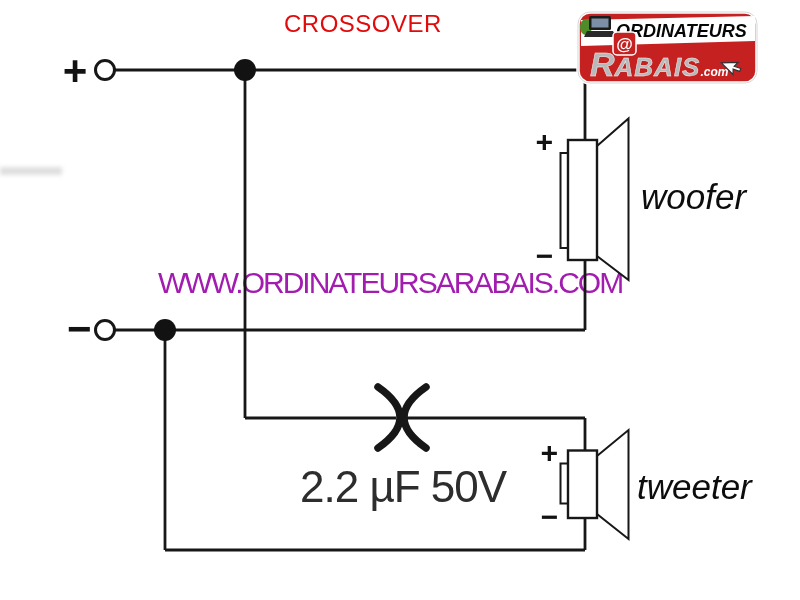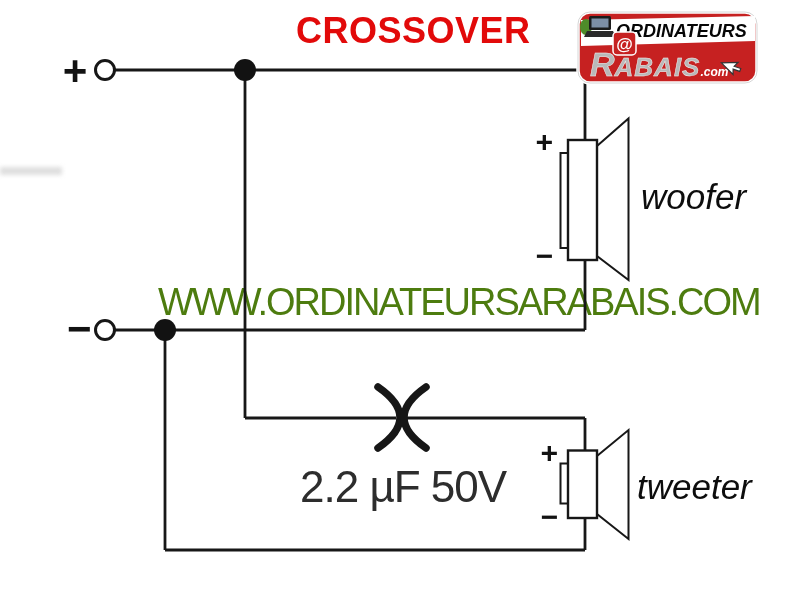--- a/index.html
+++ b/index.html
@@ -1,21 +1,21 @@
 <!DOCTYPE html>
 <html><head>
 <meta charset="utf-8">
 <style>
   html,body{margin:0;padding:0;background:#ffffff;}
   .stage{position:relative;width:800px;height:600px;background:#ffffff;overflow:hidden;
          font-family:"Liberation Sans",sans-serif;}
-  .title{position:absolute;left:296px;top:10px;font-size:36px;font-weight:bold;
+  .title{position:absolute;left:284px;top:10px;font-size:24px;font-weight:normal;
          letter-spacing:0.5px;color:#e20a0a;white-space:nowrap;}
-  .watermark{position:absolute;left:158px;top:281px;font-size:38px;letter-spacing:-2px;
-         color:#4d7c0f;white-space:nowrap;z-index:1;}
+  .watermark{position:absolute;left:158px;top:266px;font-size:30px;letter-spacing:-2px;
+         color:#a21caf;white-space:nowrap;z-index:1;}
   .smudge{position:absolute;left:0px;top:167px;width:62px;height:8px;background:#c9c9c9;
          filter:blur(2px);opacity:.6;}
   .circuit{position:absolute;left:0;top:0;z-index:2;}
   .logo-wrap{position:absolute;left:576px;top:10px;width:184px;height:76px;z-index:3;}
   svg text{font-family:"Liberation Sans",sans-serif;}
   .t-term{font-size:42px;font-weight:bold;font-style:italic;fill:#121212;}
   .t-pol{font-size:30px;font-weight:bold;font-style:italic;fill:#121212;}
   .t-spk{font-size:35px;font-style:italic;fill:#0d0d0d;}
   .t-cap{font-size:44px;letter-spacing:-1px;fill:#2d2d2d;}
   .t-logo-top{font-size:18px;font-weight:bold;font-style:italic;fill:#060606;}

